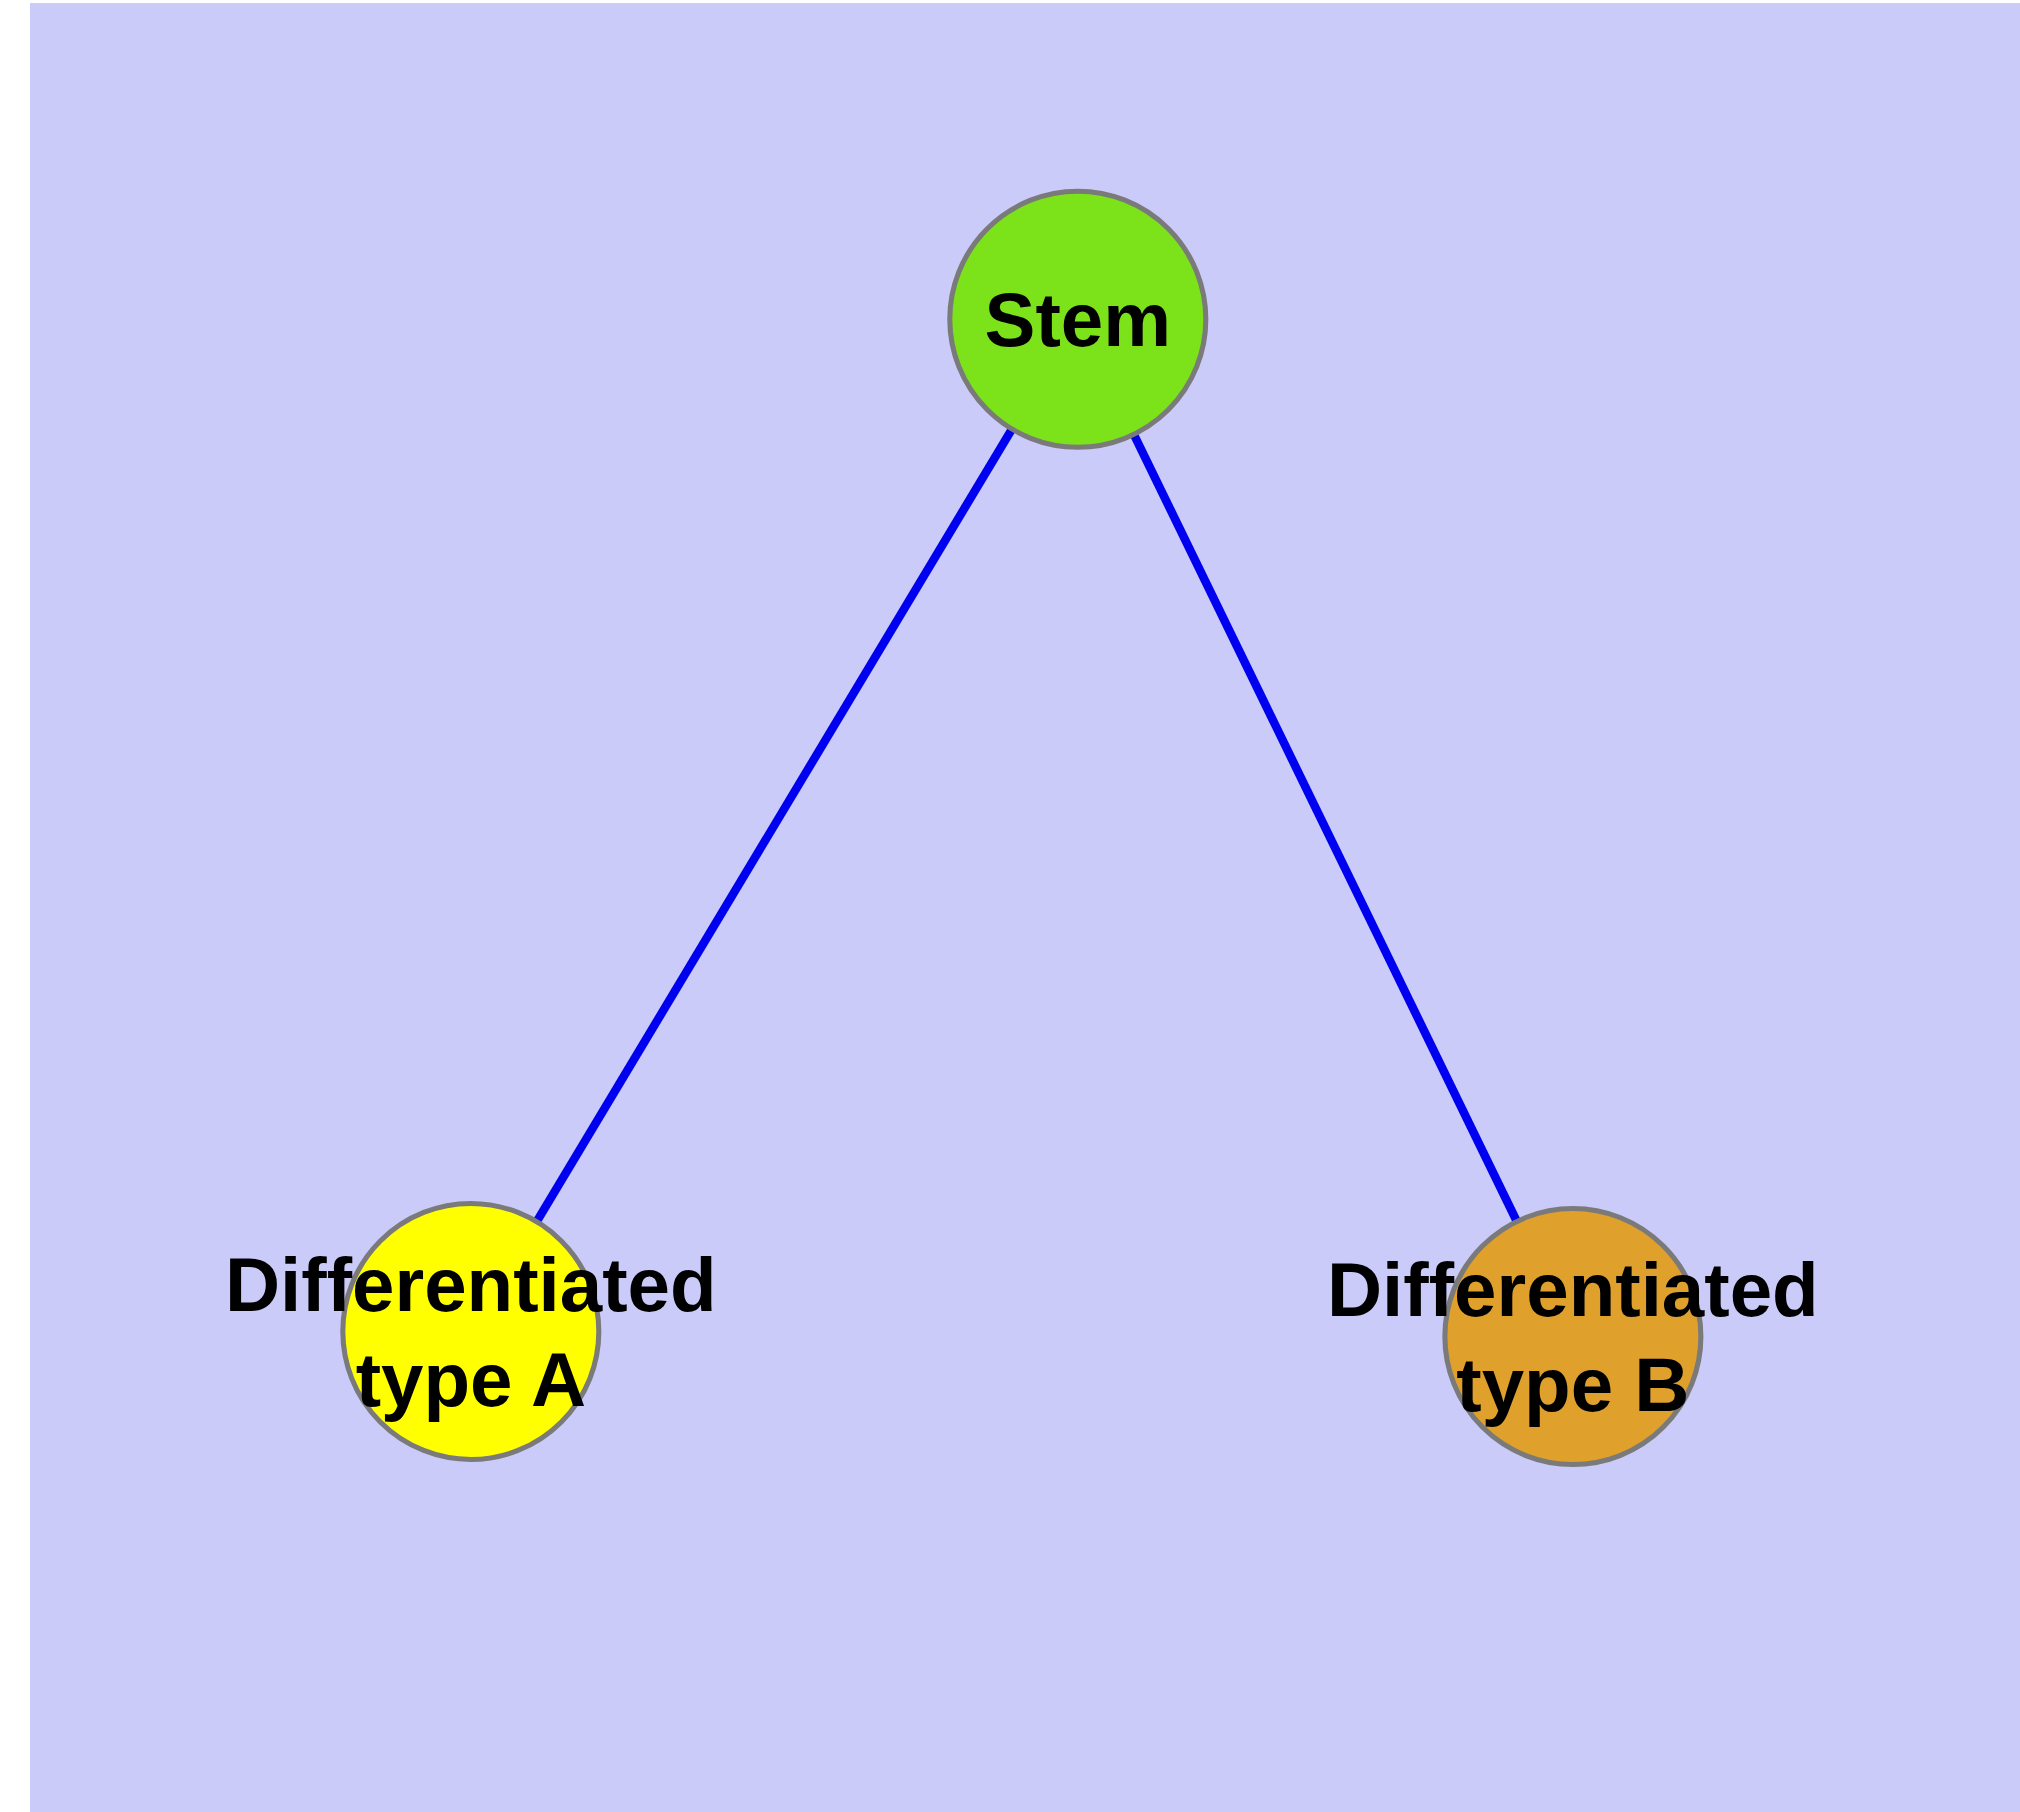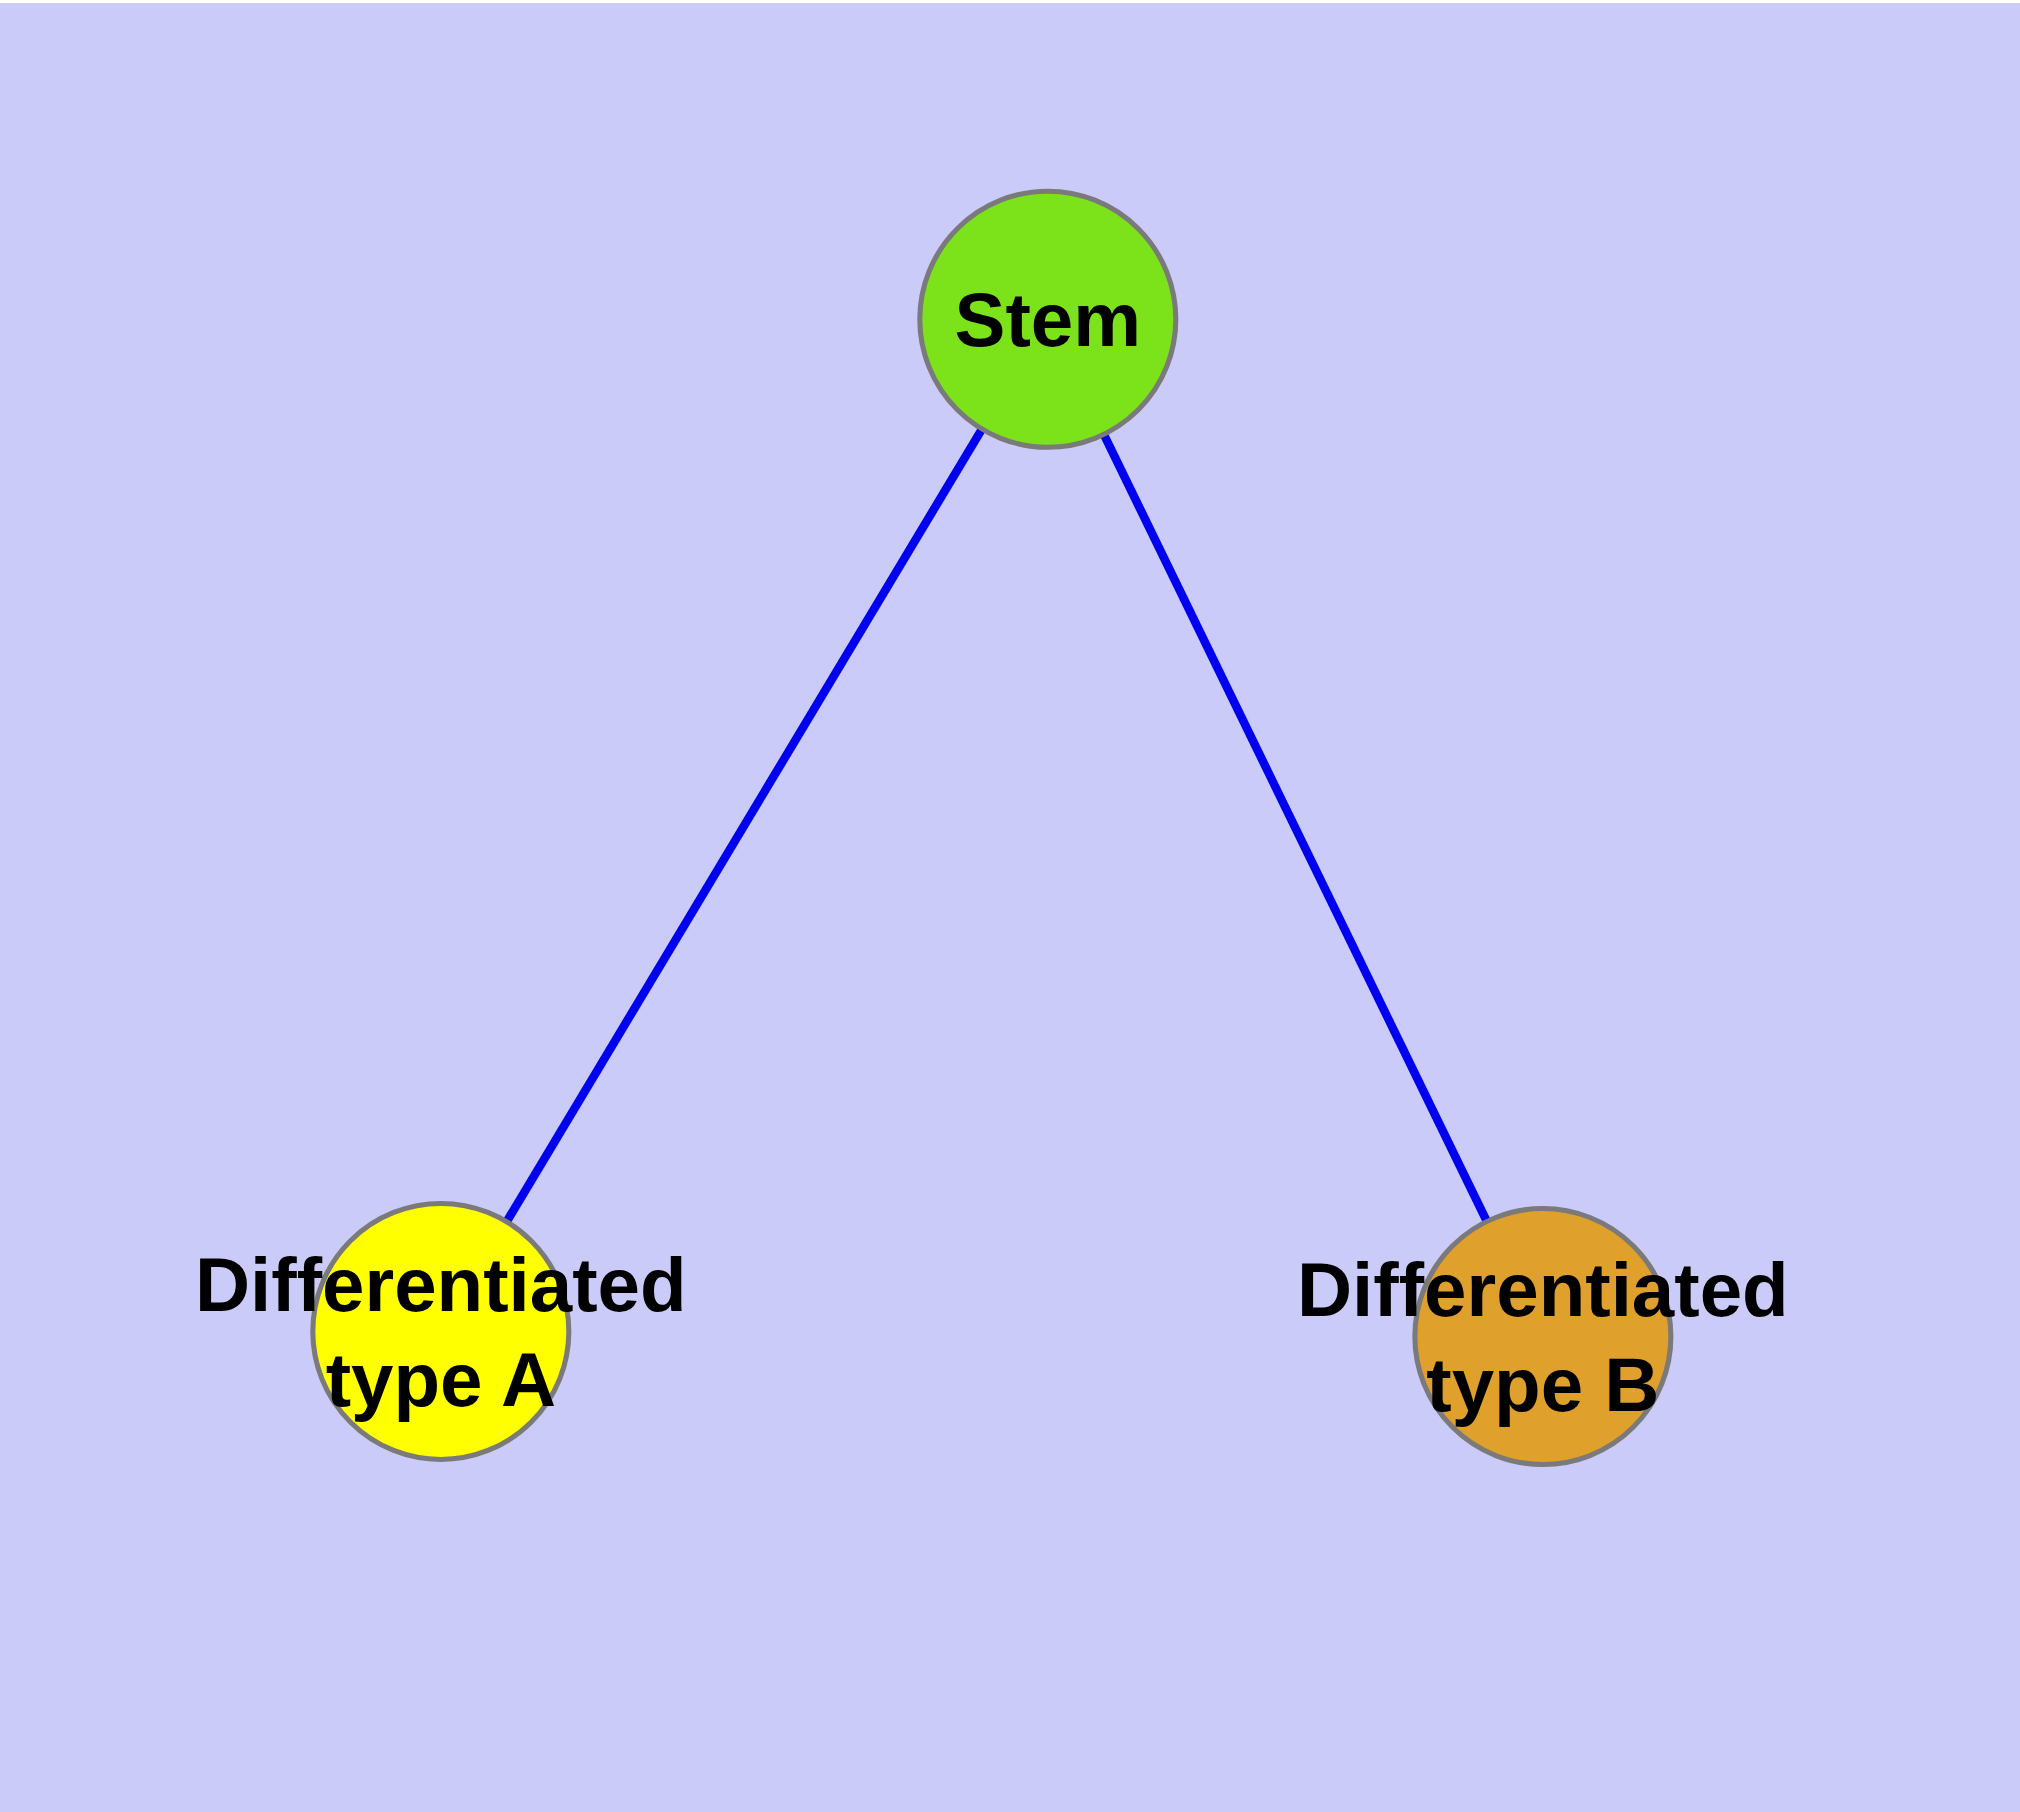--- a/index.html
+++ b/index.html
@@ -9,20 +9,21 @@
     width: 2021px;
     height: 1812px;
     overflow: hidden;
   }
   .diagram-wrap {
     position: absolute;
     top: 2.5px;
     left: 0;
     width: 1951px;
     height: 1810px;
+    padding-left: 30px;
   }
   svg {
     display: block;
   }
   .node-label {
     font-family: "Liberation Sans", sans-serif;
     font-weight: bold;
     font-size: 90px;
     text-anchor: middle;
   }

